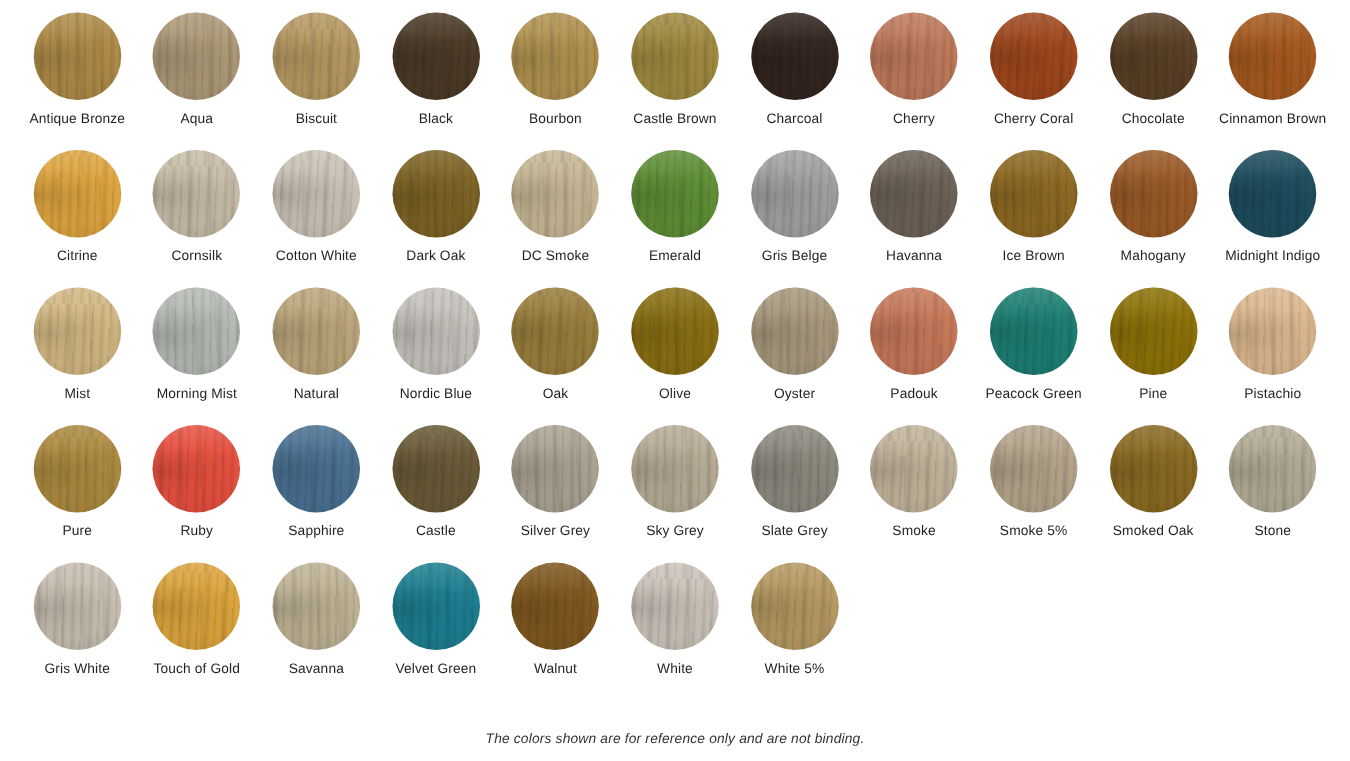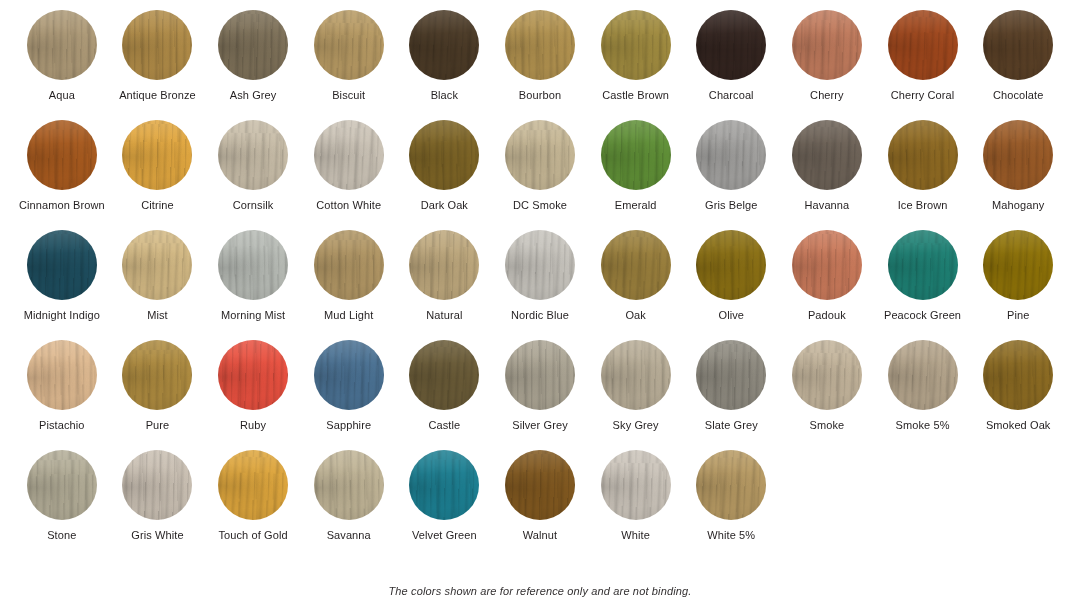--- a/index.html
+++ b/index.html
@@ -114,41 +114,34 @@
     letter-spacing: 0.15px;
   }
 </style>
 </head>
 <body>
 
 <div id="chart-root">
 
   <div class="swatch-grid">
       <div class="swatch-cell">
+        <div class="swatch-disc" style="background: rgb(176, 139, 71);">
+          <div class="grain" style="background-position: 0px 0px, 0px 0px, 0px 0px, 0px 0px; transform: rotate(-1.6deg);"></div>
+          <div class="sheen"></div>
+        </div>
+        <div class="swatch-label">Antique Bronze</div>
+      </div>
+      <div class="swatch-cell">
         <div class="swatch-disc" style="background: rgb(174, 154, 119);">
           <div class="grain" style="background-position: 13px 9px, 9px 13px, 0px 0px, 0px 0px; transform: rotate(-0.8deg);"></div>
           <div class="sheen"></div>
         </div>
         <div class="swatch-label">Aqua</div>
       </div>
       <div class="swatch-cell">
-        <div class="swatch-disc" style="background: rgb(176, 139, 71);">
-          <div class="grain" style="background-position: 0px 0px, 0px 0px, 0px 0px, 0px 0px; transform: rotate(-1.6deg);"></div>
-          <div class="sheen"></div>
-        </div>
-        <div class="swatch-label">Antique Bronze</div>
-      </div>
-      <div class="swatch-cell">
-        <div class="swatch-disc" style="background: rgb(125, 112, 88);">
-          <div class="grain" style="background-position: 26px 18px, 18px 26px, 0px 0px, 0px 0px; transform: rotate(0deg);"></div>
-          <div class="sheen"></div>
-        </div>
-        <div class="swatch-label">Ash Grey</div>
-      </div>
-      <div class="swatch-cell">
         <div class="swatch-disc" style="background: rgb(183, 154, 99);">
           <div class="grain" style="background-position: 39px 27px, 27px 39px, 0px 0px, 0px 0px; transform: rotate(0.8deg);"></div>
           <div class="sheen"></div>
         </div>
         <div class="swatch-label">Biscuit</div>
       </div>
       <div class="swatch-cell">
         <div class="swatch-disc" style="background: rgb(75, 58, 38);">
           <div class="grain" style="background-position: 12px 6px, 6px 12px, 0px 0px, 0px 0px; transform: rotate(1.6deg);"></div>
           <div class="sheen"></div>
@@ -289,27 +282,20 @@
         <div class="swatch-label">Mist</div>
       </div>
       <div class="swatch-cell">
         <div class="swatch-disc" style="background: rgb(183, 187, 181);">
           <div class="grain" style="background-position: 5px 15px, 15px 5px, 0px 0px, 0px 0px; transform: rotate(-1.6deg);"></div>
           <div class="sheen"></div>
         </div>
         <div class="swatch-label">Morning Mist</div>
       </div>
       <div class="swatch-cell">
-        <div class="swatch-disc" style="background: rgb(177, 150, 100);">
-          <div class="grain" style="background-position: 18px 24px, 24px 18px, 0px 0px, 0px 0px; transform: rotate(-0.8deg);"></div>
-          <div class="sheen"></div>
-        </div>
-        <div class="swatch-label">Mud Light</div>
-      </div>
-      <div class="swatch-cell">
         <div class="swatch-disc" style="background: rgb(189, 167, 124);">
           <div class="grain" style="background-position: 31px 3px, 3px 31px, 0px 0px, 0px 0px; transform: rotate(0deg);"></div>
           <div class="sheen"></div>
         </div>
         <div class="swatch-label">Natural</div>
       </div>
       <div class="swatch-cell">
         <div class="swatch-disc" style="background: rgb(199, 196, 189);">
           <div class="grain" style="background-position: 4px 12px, 12px 4px, 0px 0px, 0px 0px; transform: rotate(0.8deg);"></div>
           <div class="sheen"></div>
@@ -322,20 +308,27 @@
           <div class="sheen"></div>
         </div>
         <div class="swatch-label">Oak</div>
       </div>
       <div class="swatch-cell">
         <div class="swatch-disc" style="background: rgb(138, 111, 19);">
           <div class="grain" style="background-position: 30px 0px, 0px 30px, 0px 0px, 0px 0px; transform: rotate(-1.6deg);"></div>
           <div class="sheen"></div>
         </div>
         <div class="swatch-label">Olive</div>
+      </div>
+      <div class="swatch-cell">
+        <div class="swatch-disc" style="background: rgb(169, 154, 126);">
+          <div class="grain" style="background-position: 3px 9px, 9px 3px, 0px 0px, 0px 0px; transform: rotate(-0.8deg);"></div>
+          <div class="sheen"></div>
+        </div>
+        <div class="swatch-label">Oyster</div>
       </div>
       <div class="swatch-cell">
         <div class="swatch-disc" style="background: rgb(201, 121, 90);">
           <div class="grain" style="background-position: 16px 18px, 18px 16px, 0px 0px, 0px 0px; transform: rotate(0deg);"></div>
           <div class="sheen"></div>
         </div>
         <div class="swatch-label">Padouk</div>
       </div>
       <div class="swatch-cell">
         <div class="swatch-disc" style="background: rgb(29, 128, 115);">

